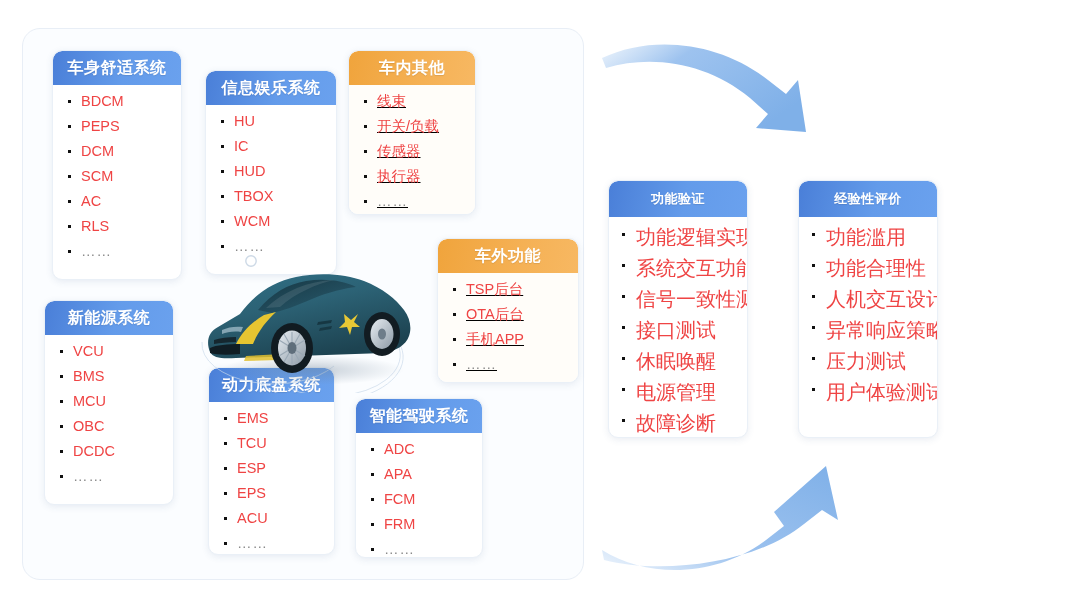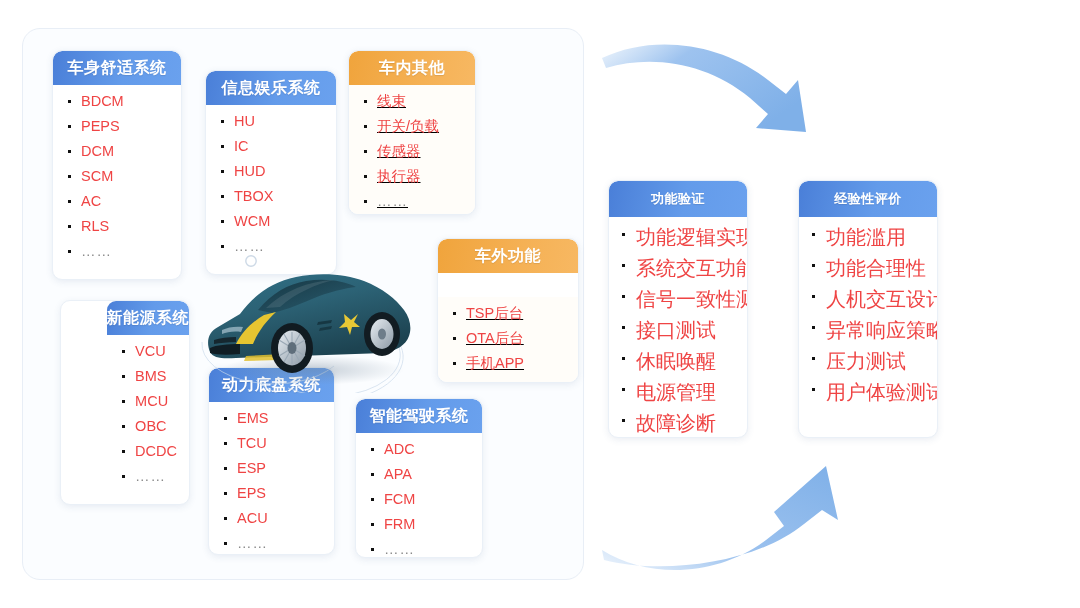--- a/index.html
+++ b/index.html
@@ -69,22 +69,22 @@
     width: 3px; height: 3px;
     background: #111;
     border-radius: 0;
   }
   .card-body li.ellip { color: #8a8a8a; letter-spacing: 1px; margin-top: 3px; }
 
   
   #card-body-comfort  { left: 52px;  top: 50px;  width: 130px; height: 230px; }
   #card-infotainment  { left: 205px; top: 50px;  width: 132px; height: 205px; margin-top: 20px; }
   #card-interior      { left: 348px; top: 50px;  width: 128px; height: 165px; }
-  #card-newenergy     { left: 60px;  top: 300px; width: 130px; height: 205px; align-items: flex-end; }
-  #card-exterior      { left: 437px; top: 238px; width: 142px; height: 145px; gap: 24px; }
+  #card-newenergy     { left: 44px;  top: 300px; width: 130px; height: 205px; }
+  #card-exterior      { left: 437px; top: 238px; width: 142px; height: 145px; }
   #card-powertrain    { left: 208px; top: 367px; width: 127px; height: 188px; }
   #card-adas          { left: 355px; top: 398px; width: 128px; height: 160px; }
 
   
   .rpanel { position: absolute; top: 180px; width: 140px; height: 258px; }
   #panel-function    { left: 608px; }
   #panel-experience  { left: 770px; margin-left: 28px; }
   #panel-performance { left: 920px; width: 142px; }
   .rpanel .card-head { height: 36px; font-size: 13px; }
   .rpanel .card-body { padding: 10px 8px 10px 12px; }

